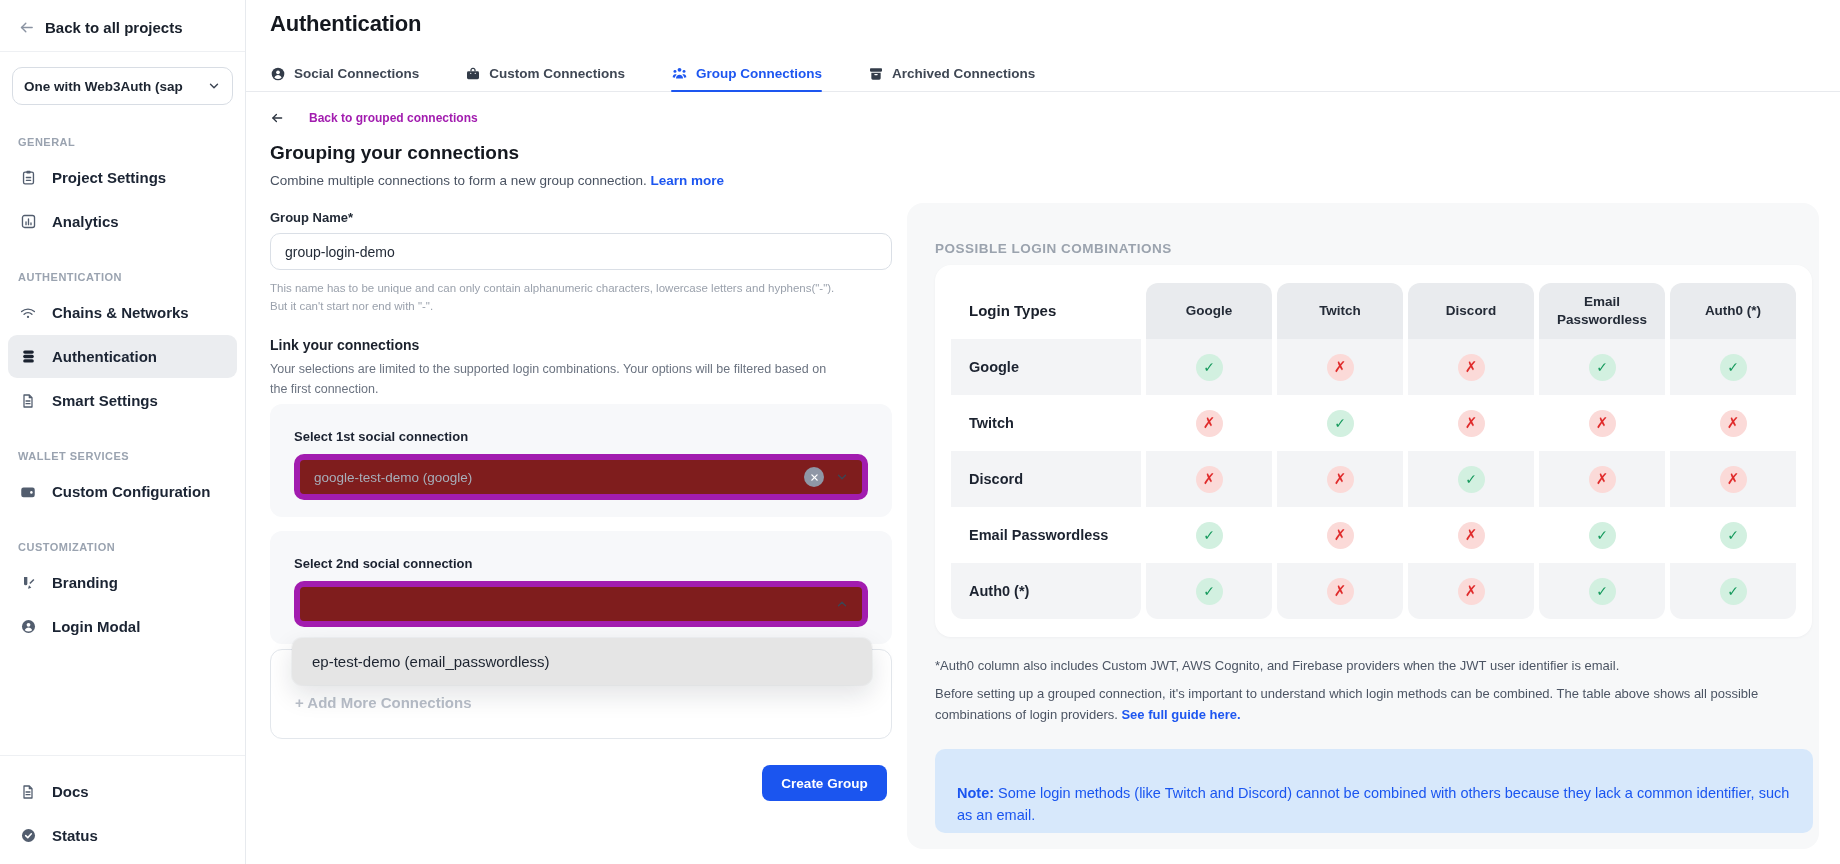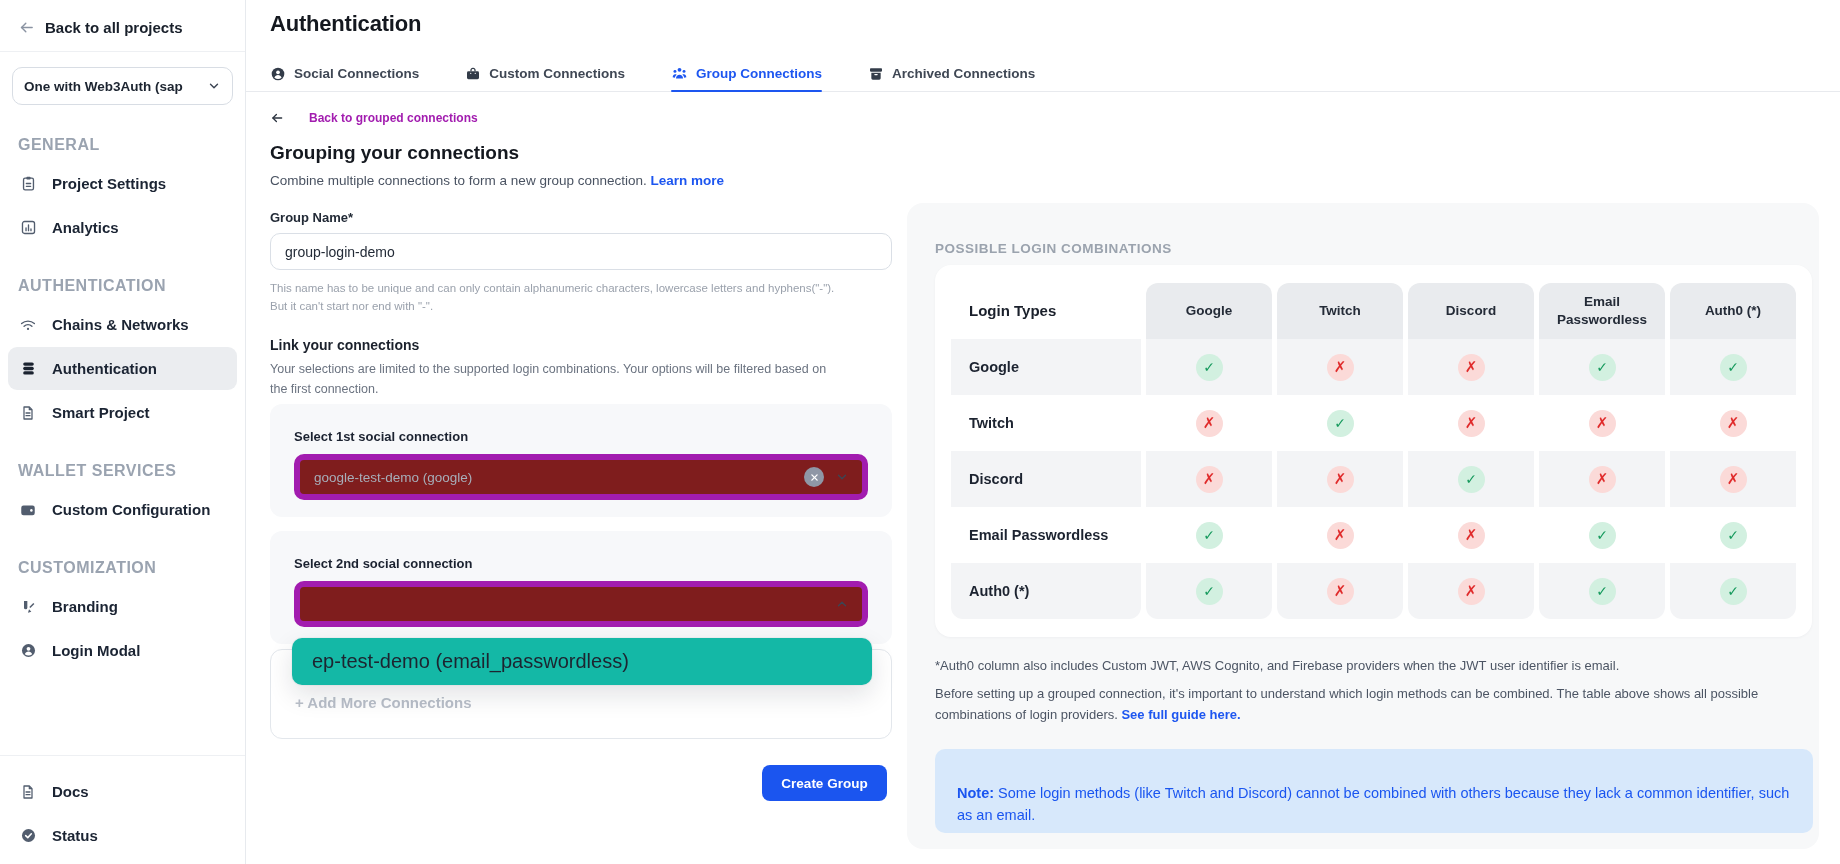--- a/index.html
+++ b/index.html
@@ -12,21 +12,21 @@
   .back-row { display:flex; align-items:center; gap:10px; padding:19px 18px 15px;
     font-size:15px; font-weight:700; color:#19202b; cursor:pointer; }
   .back-row .arr { color:#8a93a2; display:flex; }
   .sb-divider { border-top:1px solid #eef0f3; }
   .project-select { margin:15px 12px 4px; width:calc(100% - 24px); height:38px;
     display:flex; align-items:center; justify-content:space-between; padding:0 11px;
     border:1px solid #d8dde4; border-radius:10px; background:#fff; cursor:pointer; }
   .project-select .pname { font-size:13.5px; color:#1c2430; font-weight:600;
     white-space:nowrap; overflow:hidden; max-width:178px; }
   .project-select .chev { color:#3a4352; display:flex; }
-  .sb-label { padding:27px 18px 7px; font-size:16px; font-weight:700;
+  .sb-label { padding:27px 18px 7px; font-size:11px; font-weight:700;
     letter-spacing:.5px; color:#9aa3b0; }
   .sb-item { display:flex; align-items:center; gap:14px; height:43px; margin:1px 8px;
     padding:0 10px; border-radius:9px; font-size:15px; font-weight:600; color:#1b2433;
     cursor:pointer; }
   .sb-item.active { background:#ebedf0; }
   .sb-item .ic { width:20px; height:20px; color:#525d6e; display:flex;
     align-items:center; justify-content:center; flex:none; }
   .sb-item.active .ic { color:#1b2330; }
   .sb-footer { position:absolute; left:0; right:0; bottom:6px; }
   .sb-footer .sb-divider { margin-bottom:14px; }
@@ -75,22 +75,22 @@
   .conn-input { margin:10px 24px 0; height:46px; background:#7f1d1d;
     border:6px solid #a21caf; border-radius:10px; display:flex; align-items:center;
     padding:0 13px 0 14px; cursor:pointer; }
   .conn-input .val { flex:1; font-size:13.5px; color:#a7aeb9; }
   .clear-ic { width:20px; height:20px; border-radius:50%; background:#8f97a6;
     display:flex; align-items:center; justify-content:center; color:#fff;
     margin-right:11px; cursor:pointer; flex:none; }
   .dd-chev { color:#3c4654; display:flex; cursor:pointer; }
 
   .dropdown { position:absolute; left:292px; top:638px; width:580px; height:47px;
-    background:#14b8a6; border-radius:10px; display:flex; align-items:center;
-    padding-left:20px; font-size:20px; color:#1d2430; z-index:5;
+    background:#e5e5e5; border-radius:10px; display:flex; align-items:center;
+    padding-left:20px; font-size:15px; color:#1d2430; z-index:5;
     box-shadow:0 10px 26px rgba(15,23,42,.12), 0 0 0 1px rgba(15,23,42,.03);
     cursor:pointer;text-align:center; }
 
   .add-more { position:absolute; left:270px; top:649px; width:622px; height:90px;
     background:#fff; border:1.5px solid #e3e7ec; border-radius:12px; z-index:1; }
   .add-more .am-label { position:absolute; left:24px; top:44px; font-size:15px;
     font-weight:600; color:#b9bfc9; cursor:pointer; }
 
   .create-btn { position:absolute; left:762px; top:765px; width:125px; height:36px;
     background:#1b55ef; border:none; border-radius:8px; color:#fff; font-size:13.5px;
@@ -201,21 +201,21 @@
     <span>Authentication</span>
   </div>
   <div class="sb-item">
     <span class="ic">
       <svg width="16" height="16" viewBox="0 0 24 24" fill="none" stroke="currentColor" stroke-width="1.9" stroke-linejoin="round">
           <path d="M6 3h8l4 4v14H6z"></path>
           <path d="M14 3v4h4"></path>
           <path d="M9 12h6M9 16h6" stroke-linecap="round"></path>
         </svg>
     </span>
-    <span>Smart Project</span>
+    <span>Smart Settings</span>
   </div>
 
   <div class="sb-label">WALLET SERVICES</div>
   <div class="sb-item">
     <span class="ic">
       <svg width="18" height="18" viewBox="0 0 24 24">
           <rect x="3" y="6" width="18" height="13" rx="3" fill="currentColor"></rect>
           <circle cx="16.5" cy="12.5" r="1.7" fill="#fff"></circle>
         </svg>
     </span>

